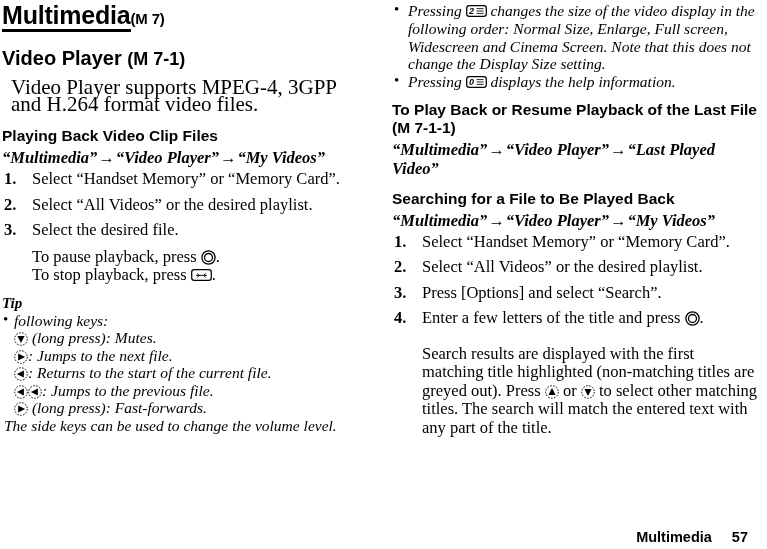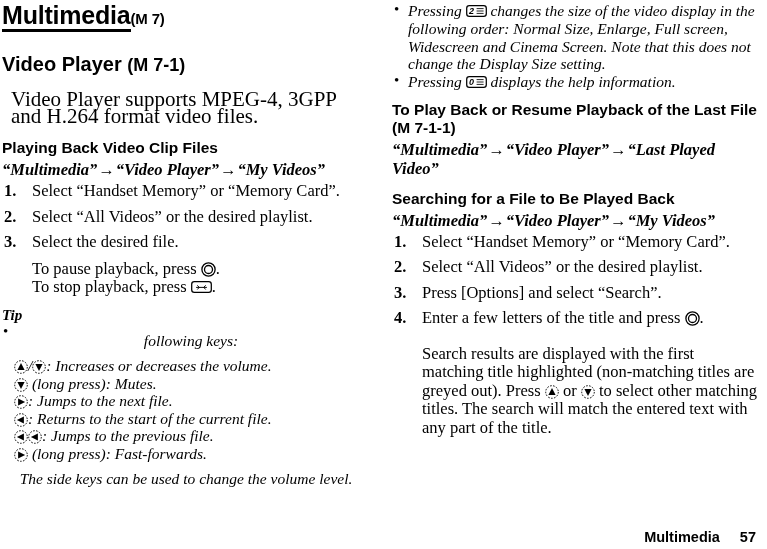--- a/index.html
+++ b/index.html
@@ -42,21 +42,21 @@
     border-bottom: 3px solid #000;
     padding-bottom: 0px;
   }
   .h-chapter .code {
     font-size: 15px;
   }
   .h-section {
     font-family: "Liberation Sans", "DejaVu Sans", sans-serif;
     font-weight: bold;
     font-size: 20px;
-    line-height: 33px;
+    line-height: 21px;
     margin: 16px 0 0 0;
   }
   .h-section .code { font-size: 18px; }
   .h-sub {
     font-family: "Liberation Sans", "DejaVu Sans", sans-serif;
     font-weight: bold;
     font-size: 15.5px;
     line-height: 19px;
     margin: 13px 0 1px 0;
   }
@@ -141,22 +141,21 @@
     left: 1px;
     top: -1px;
     font-style: normal;
     font-size: 15px;
   }
   .tip-sub {
     padding-left: 12px;
     font-style: italic;
     font-size: 15.5px;
     line-height: 17.5px;
-    margin: 8px;
-    text-align: center;
+    margin: 0;
   }
   .key-line {
     padding-left: 12px;
     font-style: italic;
     font-size: 15.5px;
     line-height: 17.5px;
     margin: 0;
     white-space: nowrap;
   }
 
@@ -202,21 +201,21 @@
   .ico-key {
     width: 21px;
     height: 12px;
     vertical-align: -1px;
   }
   .ico-key svg { display: block; }
 
   
   .footer {
     position: absolute;
-    right: 11px;
+    right: 19px;
     bottom: 4px;
     font-family: "Liberation Sans", "DejaVu Sans", sans-serif;
     font-weight: bold;
     font-size: 14.5px;
     white-space: nowrap;
   }
   .footer .pagenum { margin-left: 20px; }
 </style>
 </head>
 <body>
@@ -267,33 +266,20 @@
       </span><span>.</span>
     </div>
 
     <p class="tip-title">Tip</p>
 
     <p class="tip-item">
       <span class="dot">•</span>
     </p>
     <p class="tip-sub">following keys:</p>
 
-    <p class="key-line">
-      <span class="ico ico-dpad">
-        <svg viewBox="0 0 14 14" width="14" height="14" aria-hidden="true">
-          <circle cx="7" cy="7" r="6.3" fill="none" stroke="#000" stroke-width="1" stroke-dasharray="1.6 1.4"></circle>
-          <path d="M7 2.9 L10.6 9.9 L3.4 9.9 Z" fill="#000"></path>
-        </svg>
-      </span><span>/</span><span class="ico ico-dpad">
-        <svg viewBox="0 0 14 14" width="14" height="14" aria-hidden="true">
-          <circle cx="7" cy="7" r="6.3" fill="none" stroke="#000" stroke-width="1" stroke-dasharray="1.6 1.4"></circle>
-          <path d="M7 11.1 L3.4 4.1 L10.6 4.1 Z" fill="#000"></path>
-        </svg>
-      </span><span>: Increases or decreases the volume.</span>
-    </p>
 
     <p class="key-line">
       <span class="ico ico-dpad">
         <svg viewBox="0 0 14 14" width="14" height="14" aria-hidden="true">
           <circle cx="7" cy="7" r="6.3" fill="none" stroke="#000" stroke-width="1" stroke-dasharray="1.6 1.4"></circle>
           <path d="M7 11.1 L3.4 4.1 L10.6 4.1 Z" fill="#000"></path>
         </svg>
       </span> <span>(long press): Mutes.</span>
     </p>
 

